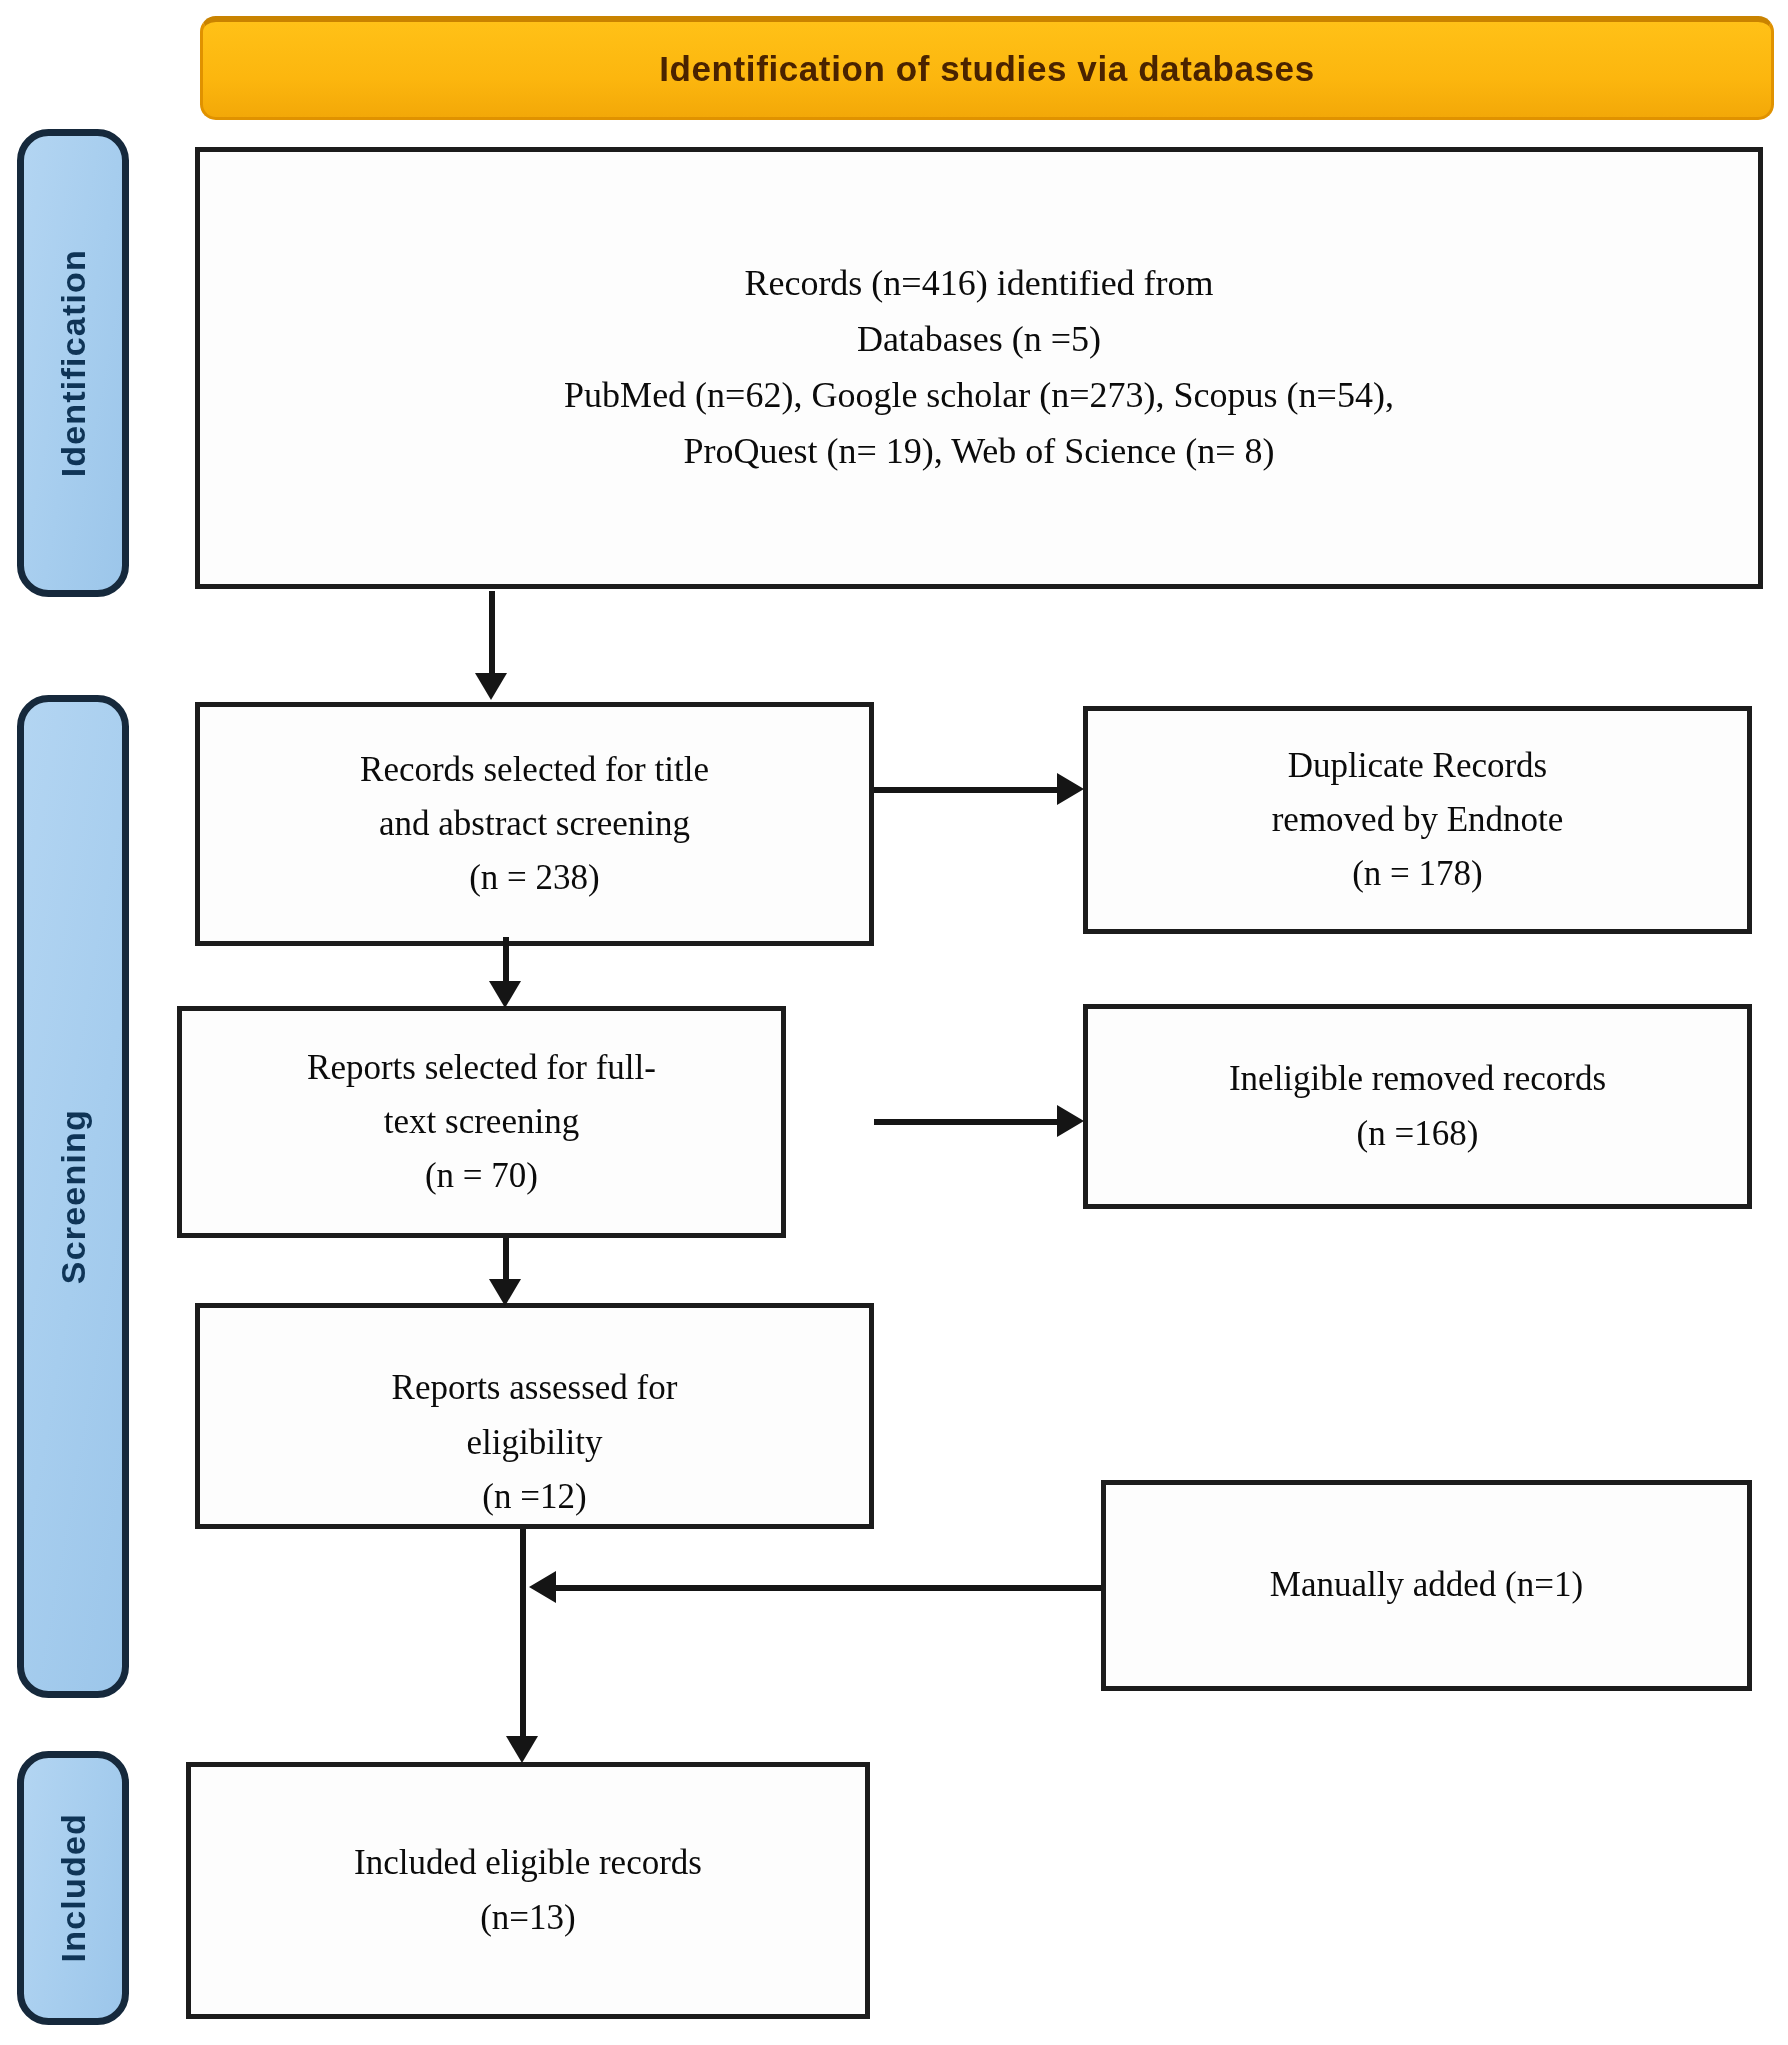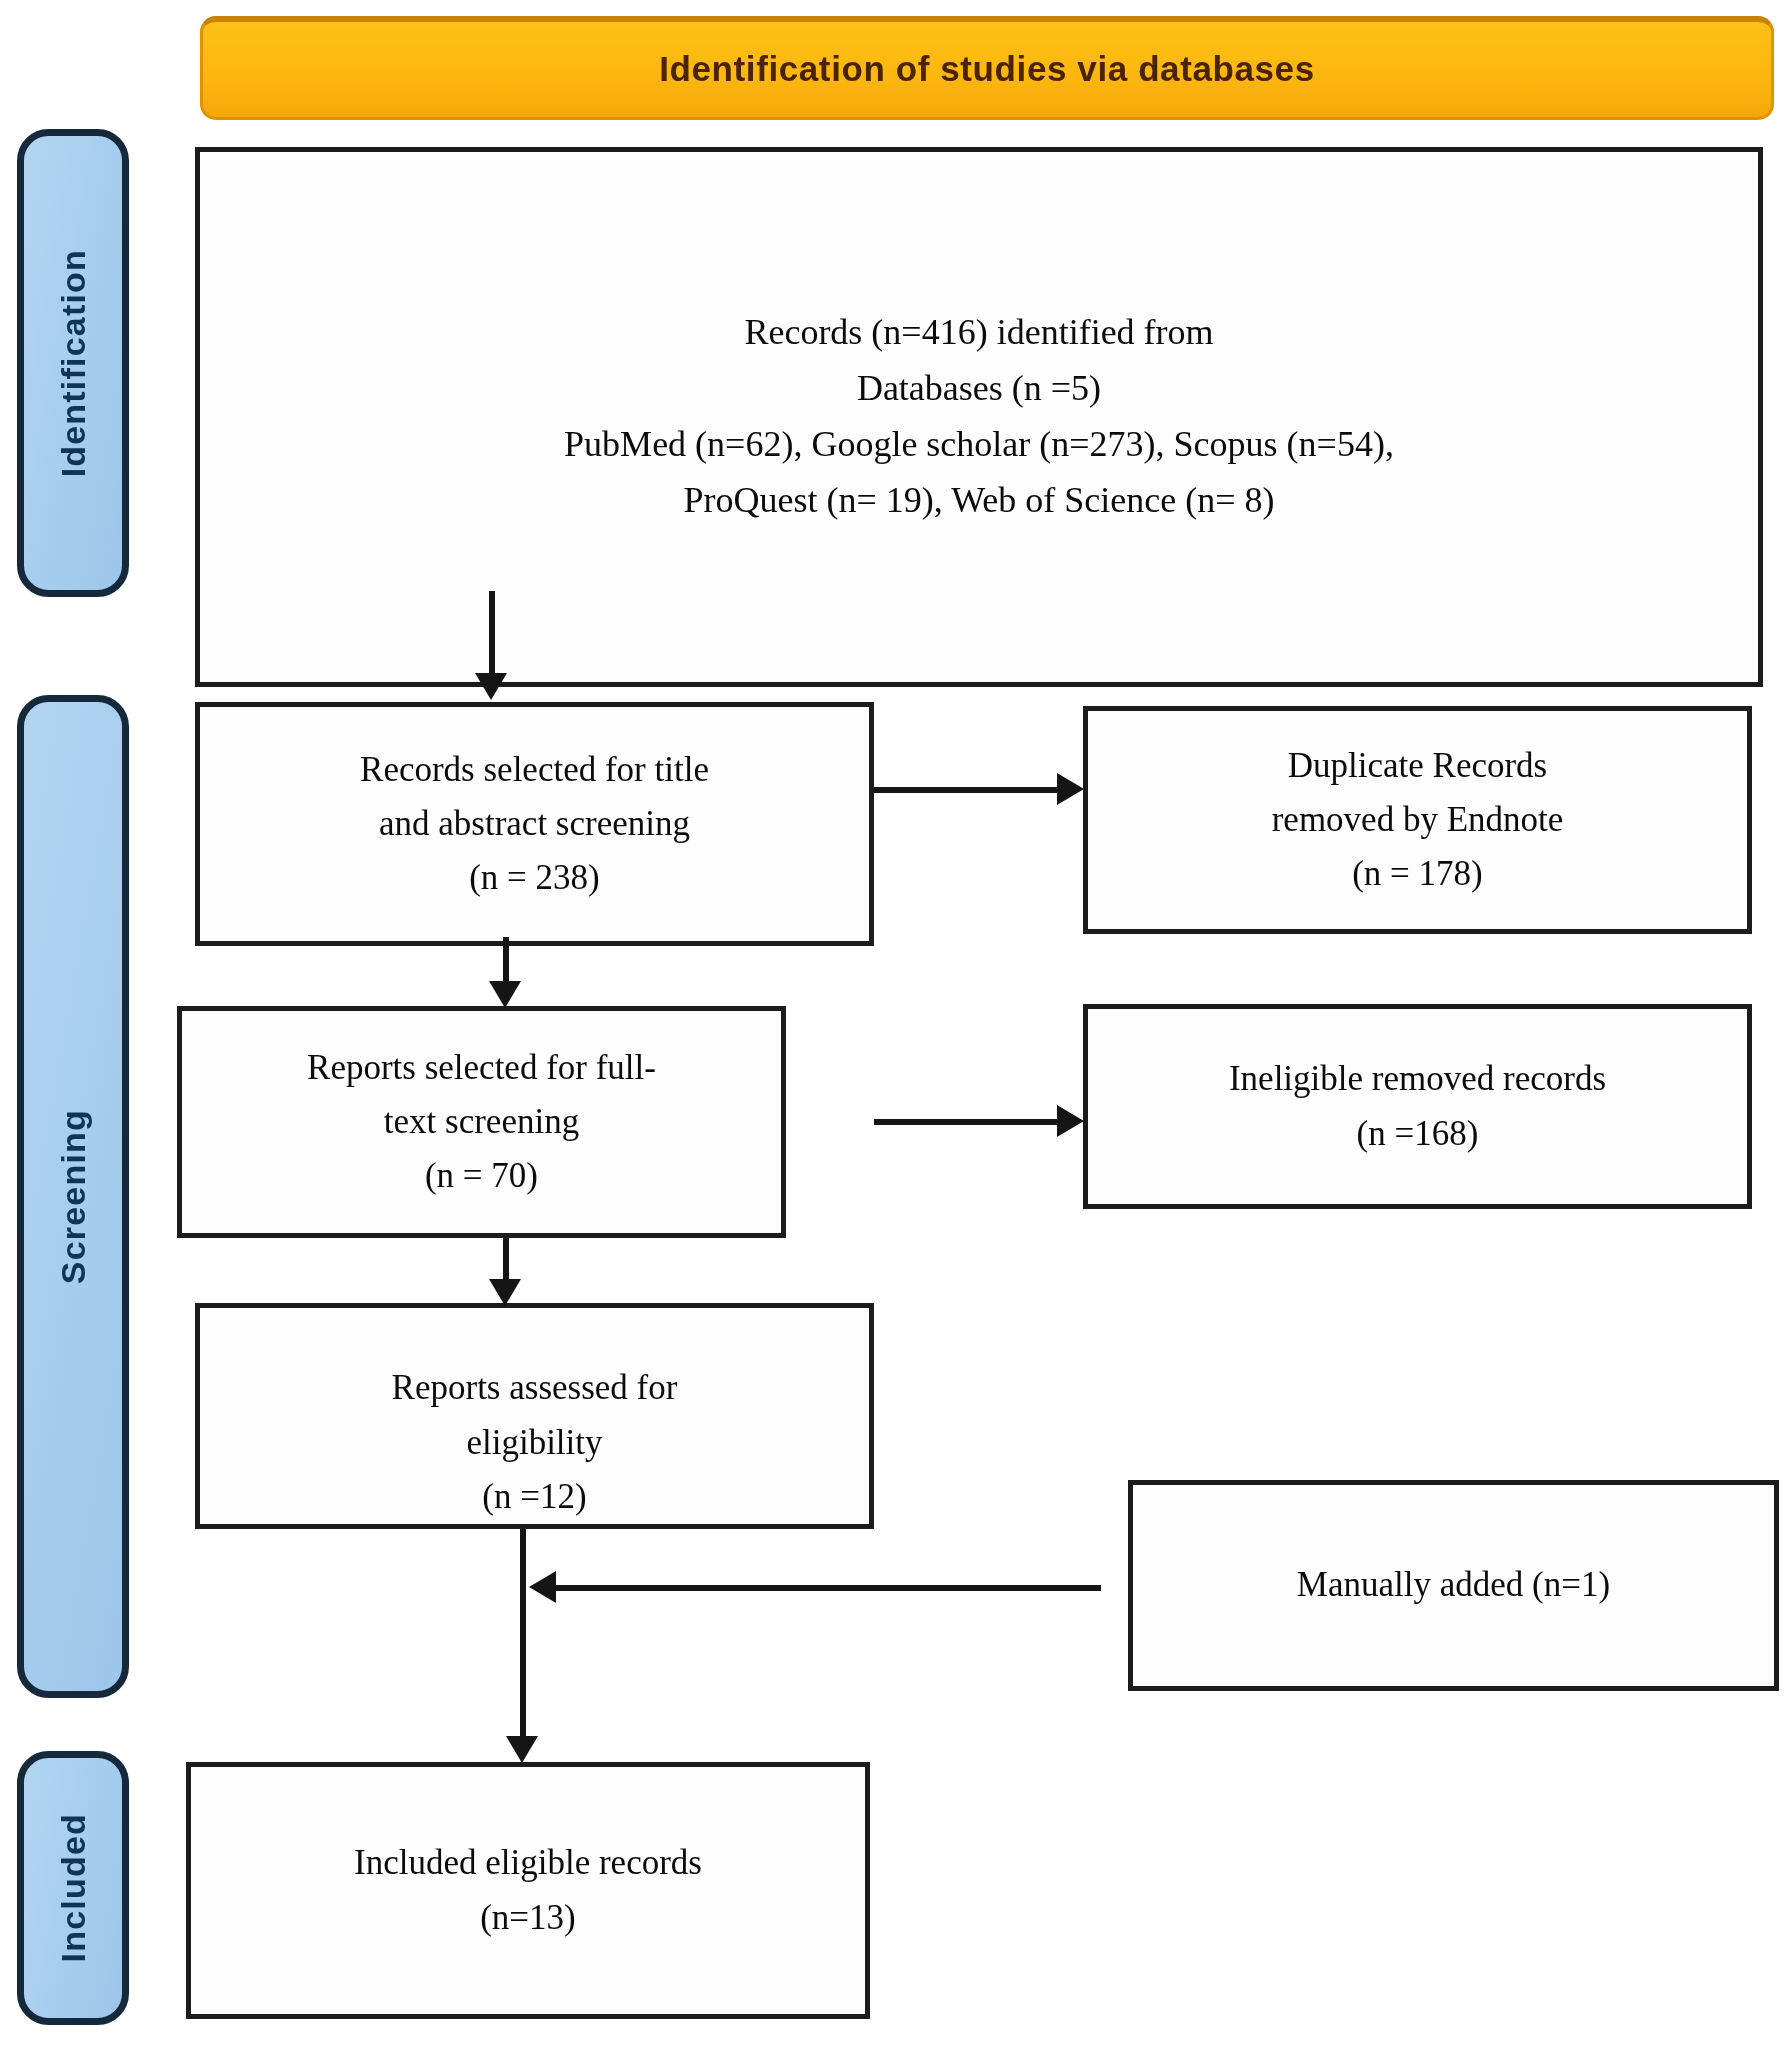--- a/index.html
+++ b/index.html
@@ -65,28 +65,28 @@
     display: flex; flex-direction: column;
     align-items: center; justify-content: center;
     text-align: center;
     color: #0b0b0b;
   }
   .box-text {
     white-space: pre-line;
     font-size: 35px;
     line-height: 1.55;
   }
-  #box-records-identified { left: 195px; top: 147px; width: 1568px; height: 540px; }
+  #box-records-identified { left: 195px; top: 147px; width: 1568px; height: 442px; }
   #box-records-identified .box-text { font-size: 36px; }
   #box-title-abstract   { left: 195px;  top: 702px; width: 679px; height: 244px; }
   #box-duplicates       { left: 1083px; top: 706px; width: 669px; height: 228px; }
   #box-fulltext         { left: 177px;  top: 1006px; width: 609px; height: 232px; }
   #box-ineligible       { left: 1083px; top: 1004px; width: 669px; height: 205px; }
   #box-eligibility      { left: 195px;  top: 1303px; width: 679px; height: 226px; justify-content: flex-end; }
-  #box-manually-added   { left: 1101px; top: 1480px; width: 651px; height: 211px; margin-left: 27px; }
+  #box-manually-added   { left: 1101px; top: 1480px; width: 651px; height: 211px; }
   #box-included         { left: 186px;  top: 1762px; width: 684px; height: 257px; }
 
   
   .shaft-v { position: absolute; width: 5.5px;  background: #151515; }
   .shaft-h { position: absolute; height: 5.5px; background: #151515; }
   .head-down {
     position: absolute; width: 0; height: 0;
     border-left: 16.4px solid transparent;
     border-right: 16.4px solid transparent;
     border-top: 27px solid #151515;

